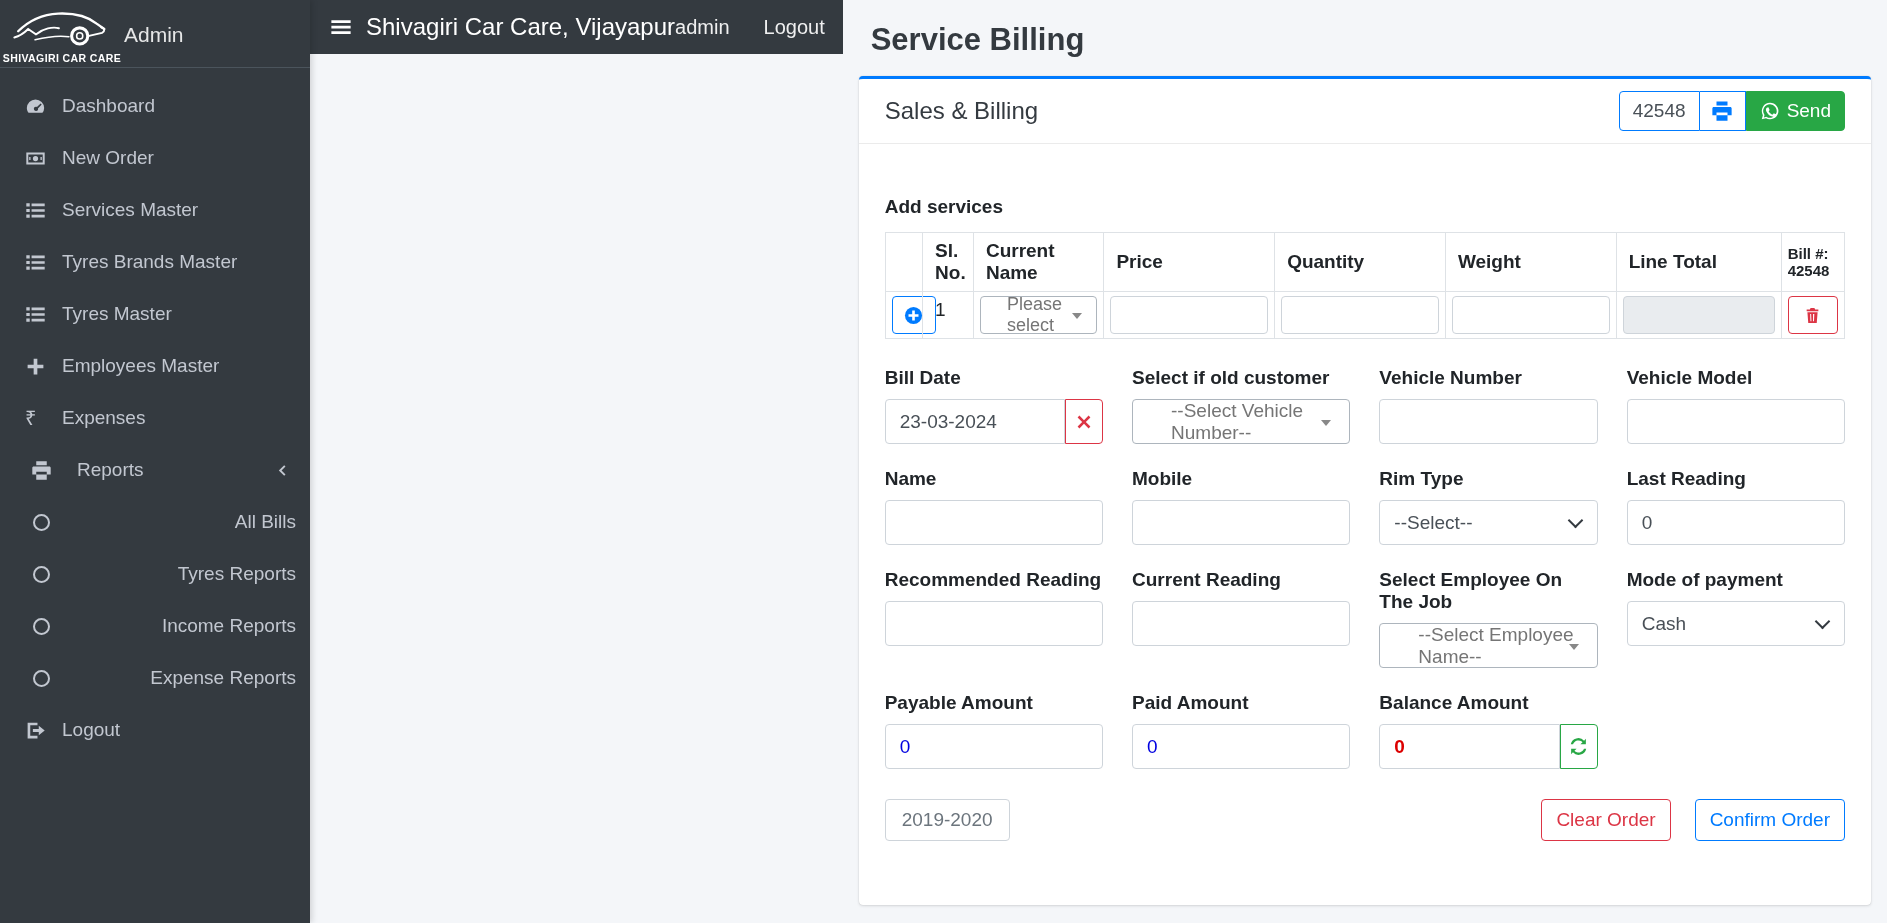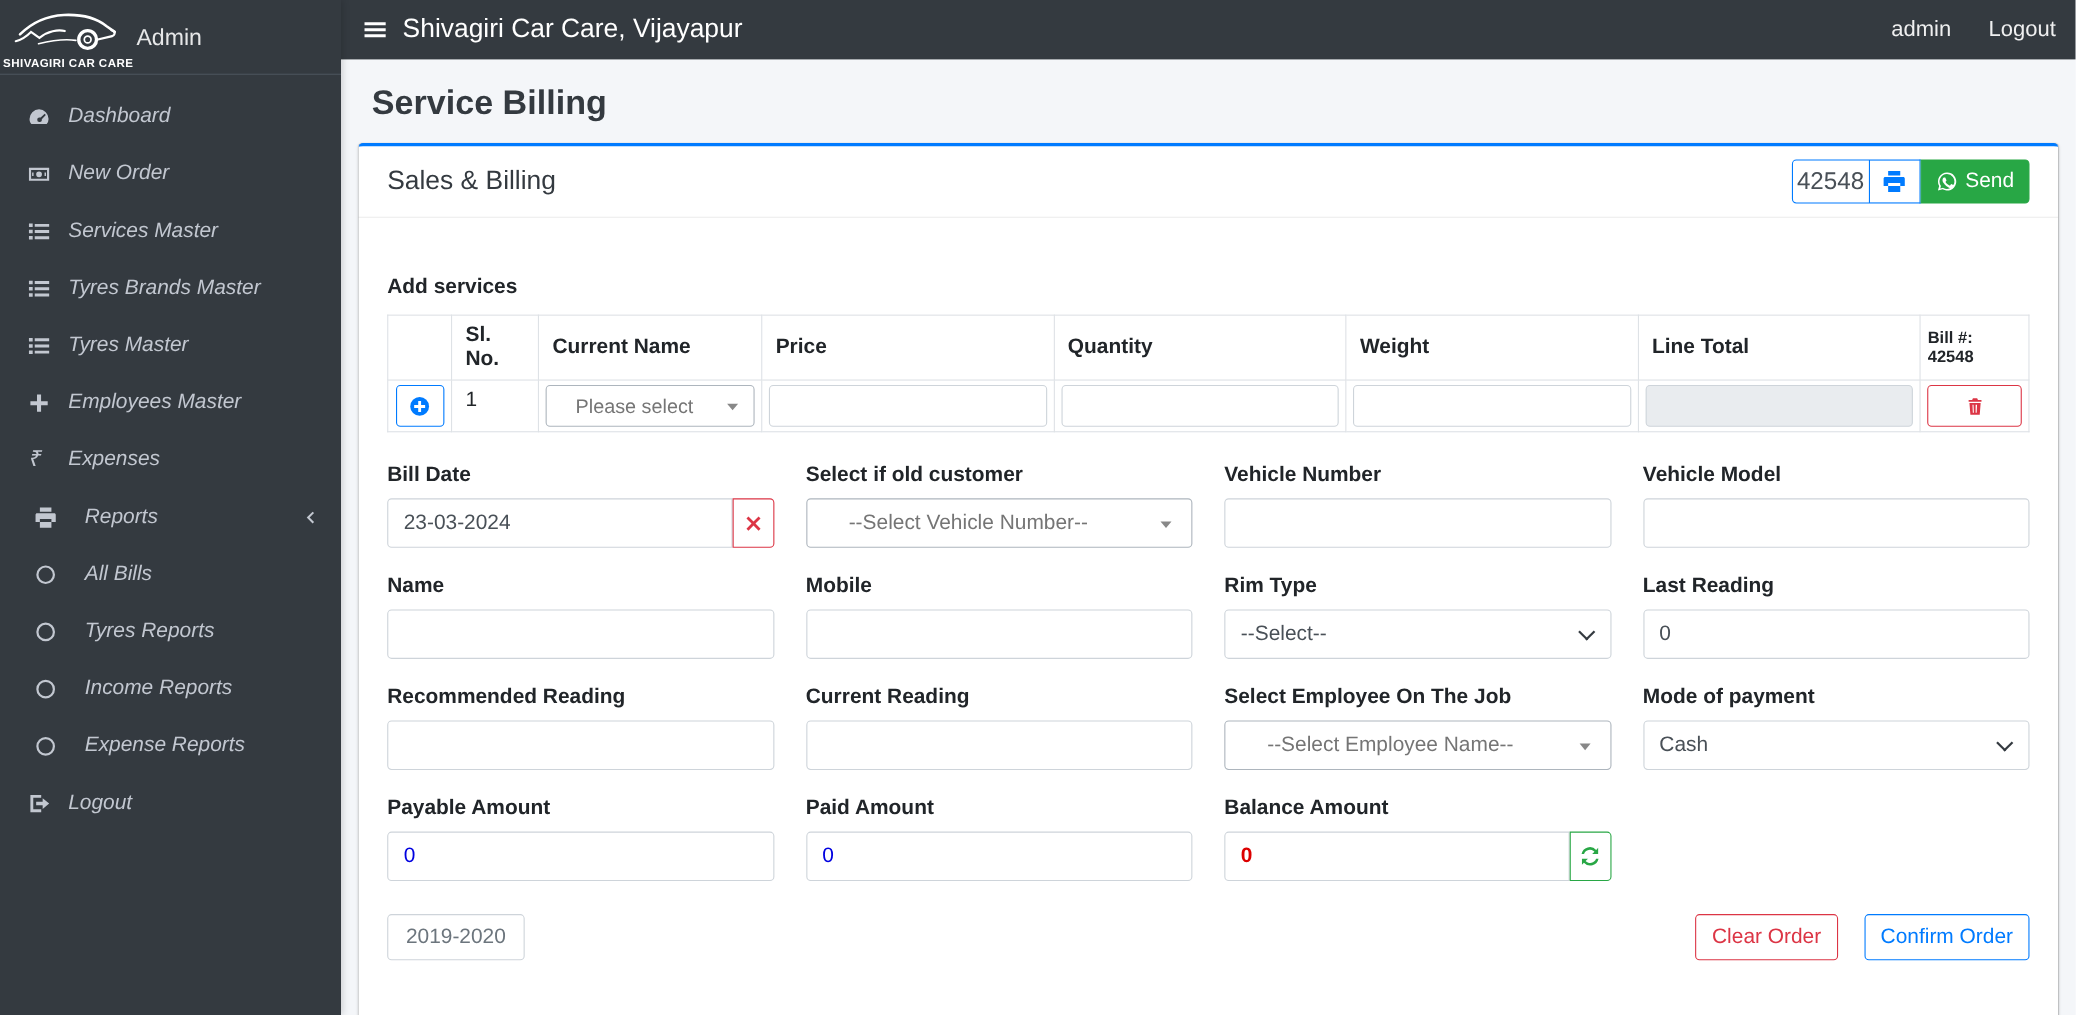--- a/index.html
+++ b/index.html
@@ -12,50 +12,50 @@
   .app{display:flex; width:100%; height:100%;}
 
   
   .sidebar{width:310px; min-width:310px; background:var(--dark); height:100%; z-index:2; box-shadow:2px 0 6px rgba(0,0,0,.15);}
   .brand{display:flex; align-items:center; padding:4px 10px 2px 8px; height:68px; border-bottom:1px solid #4b545c;}
   .logo{display:flex; flex-direction:column; align-items:center; width:108px;}
   .logo svg{width:100px; height:46px;}
   .logo-caption{color:#fff; font-size:10.5px; font-weight:700; letter-spacing:.4px; white-space:nowrap;}
   .brand-text{color:rgba(255,255,255,.88); font-size:21px; margin-left:8px; font-weight:300;}
   .nav-menu{list-style:none; margin-top:12px;}
-  .nav-menu li a{display:flex; align-items:center; padding:15px 14px 15px 25px; color:#c2c7d0; text-decoration:none; font-size:19px;font-style:italic;}
+  .nav-menu li a{display:flex; align-items:center; padding:15px 14px 15px 25px; color:#c2c7d0; text-decoration:none; font-size:19px;}
   .nav-menu .nav-icon{width:28px; min-width:28px; margin-right:9px; display:flex; align-items:center; justify-content:flex-start; color:#c2c7d0;}
   .nav-menu .nav-icon svg{width:21px; height:21px; fill:currentColor;}
-  .nav-menu li.indent a{padding-left:31px;}
+  .nav-menu li.indent a{padding-left:31px;justify-content:space-between;}
   .nav-menu li.indent .nav-icon{width:34px; min-width:34px; margin-right:12px;}
   .ring{display:inline-block; width:17px; height:17px; border:2.5px solid #c2c7d0; border-radius:50%; margin-left:2px;}
   .rupee-glyph{font-size:20px; font-weight:400; line-height:1;}
   .chevron-left{margin-left:auto; margin-right:6px; display:flex;}
   .chevron-left svg{width:15px; height:15px; stroke:#c2c7d0;}
 
   
-  .main{flex:1; display:flex; flex-direction:column; height:100%;}
+  .main{flex:1; display:flex; height:100%;}
   .navbar{height:54px; min-height:54px; background:var(--dark); display:flex; align-items:center; justify-content:space-between; padding:0 18px 0 20px;}
   .nav-left{display:flex; align-items:center; color:#fff;}
   .hamburger{display:flex; margin-right:14px; cursor:pointer;}
   .hamburger svg{width:22px; height:22px; fill:#fff;}
   .navbar-title{font-size:24px; color:#fff; font-weight:400;}
   .nav-right{display:flex; align-items:center; gap:34px;}
   .nav-right a{color:rgba(255,255,255,.92); font-size:20px; text-decoration:none;}
 
   .content{flex:1; padding:0 16px; overflow:hidden;}
   .page-title{font-size:31px; font-weight:600; color:#343a40; padding:22px 12px 16px;}
 
   
   .card{background:#fff; border-top:3px solid var(--primary); border-radius:4px;
         box-shadow:0 0 1px rgba(0,0,0,.2), 0 1px 3px rgba(0,0,0,.12); margin:2px 0 0;}
   .card-header{display:flex; align-items:center; justify-content:space-between; padding:12px 26px; border-bottom:1px solid rgba(0,0,0,.08);}
   .card-title{font-size:24px; font-weight:400; color:#343a40;}
   .card-tools{display:flex; align-items:stretch; height:40px;}
-  .billno-input{width:71px; border:1px solid var(--primary); border-radius:4px 0 0 4px; font-size:22px; color:#495057; text-align:center; outline:none;margin-left:26px;}
+  .billno-input{width:81px; border:1px solid var(--primary); border-radius:4px 0 0 4px; font-size:19px; color:#495057; text-align:center; outline:none;margin-left:26px;}
   .btn-print{width:46px; background:#fff; border:1px solid var(--primary); border-left:none; display:flex; align-items:center; justify-content:center; cursor:pointer;}
   .btn-print svg{width:22px; height:22px; fill:var(--primary);}
   .btn-send{background:var(--success); border:1px solid var(--success); border-radius:0 4px 4px 0; color:#fff; font-size:19px; display:flex; align-items:center; gap:7px; padding:0 13px; cursor:pointer;}
   .btn-send svg{width:20px; height:20px;}
 
   .card-body{padding:6px 26px 64px;}
   .add-services{font-weight:700; font-size:19px; margin:46px 0 14px; color:#212529;}
 
   
   table{width:100%; border-collapse:collapse; table-layout:fixed;}

